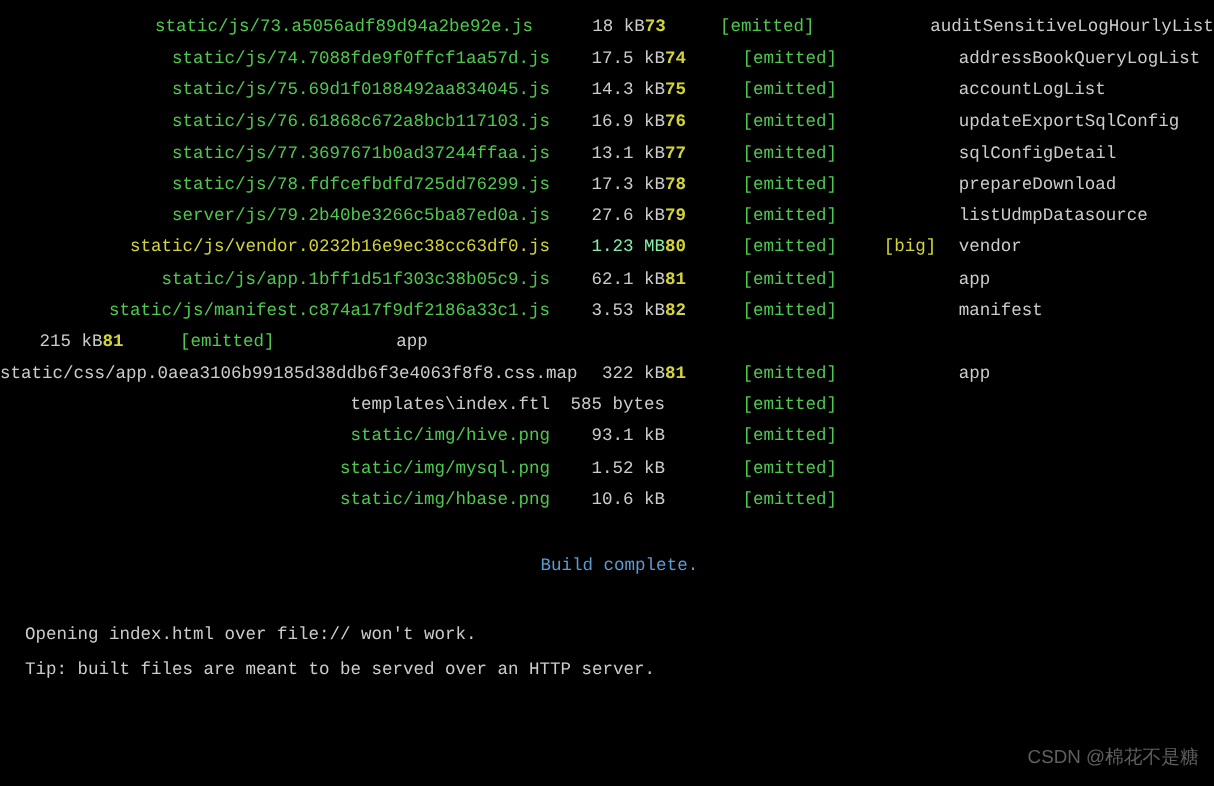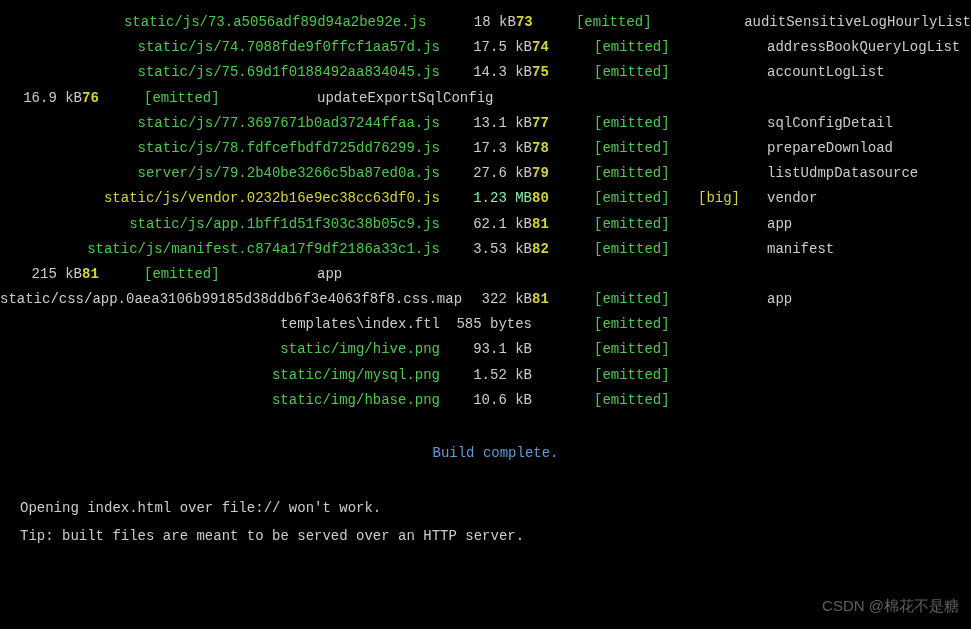--- a/index.html
+++ b/index.html
@@ -52,21 +52,21 @@
       text-align: left;
       color: #d4d43a;
       font-weight: bold;
     }
     .col-emitted {
       width: 95px;
       color: #4ec94e;
     }
     .col-big {
       width: 60px;
-      text-align: center;
+      text-align: right;
       color: #d4d43a;
     }
     .col-name {
       padding-left: 18px;
       color: #ccc;
     }
     .footer {
       margin-top: 28px;
       padding-left: 20px;
     }
@@ -111,20 +111,21 @@
     </div>
     <div class="row">
       <div class="col-asset ">static/js/75.69d1f0188492aa834045.js</div>
       <div class="col-size ">14.3 kB</div>
       <div class="col-chunk">75</div>
       <div class="col-emitted">[emitted]</div>
       <div class="col-big"></div>
       <div class="col-name">accountLogList</div>
     </div>
     <div class="row">
+      <div class="col-asset ">static/js/76.61868c672a8bcb117103.js</div>
       <div class="col-size ">16.9 kB</div>
       <div class="col-chunk">76</div>
       <div class="col-emitted">[emitted]</div>
       <div class="col-big"></div>
       <div class="col-name">updateExportSqlConfig</div>
     </div>
     <div class="row">
       <div class="col-asset ">static/js/77.3697671b0ad37244ffaa.js</div>
       <div class="col-size ">13.1 kB</div>
       <div class="col-chunk">77</div>

